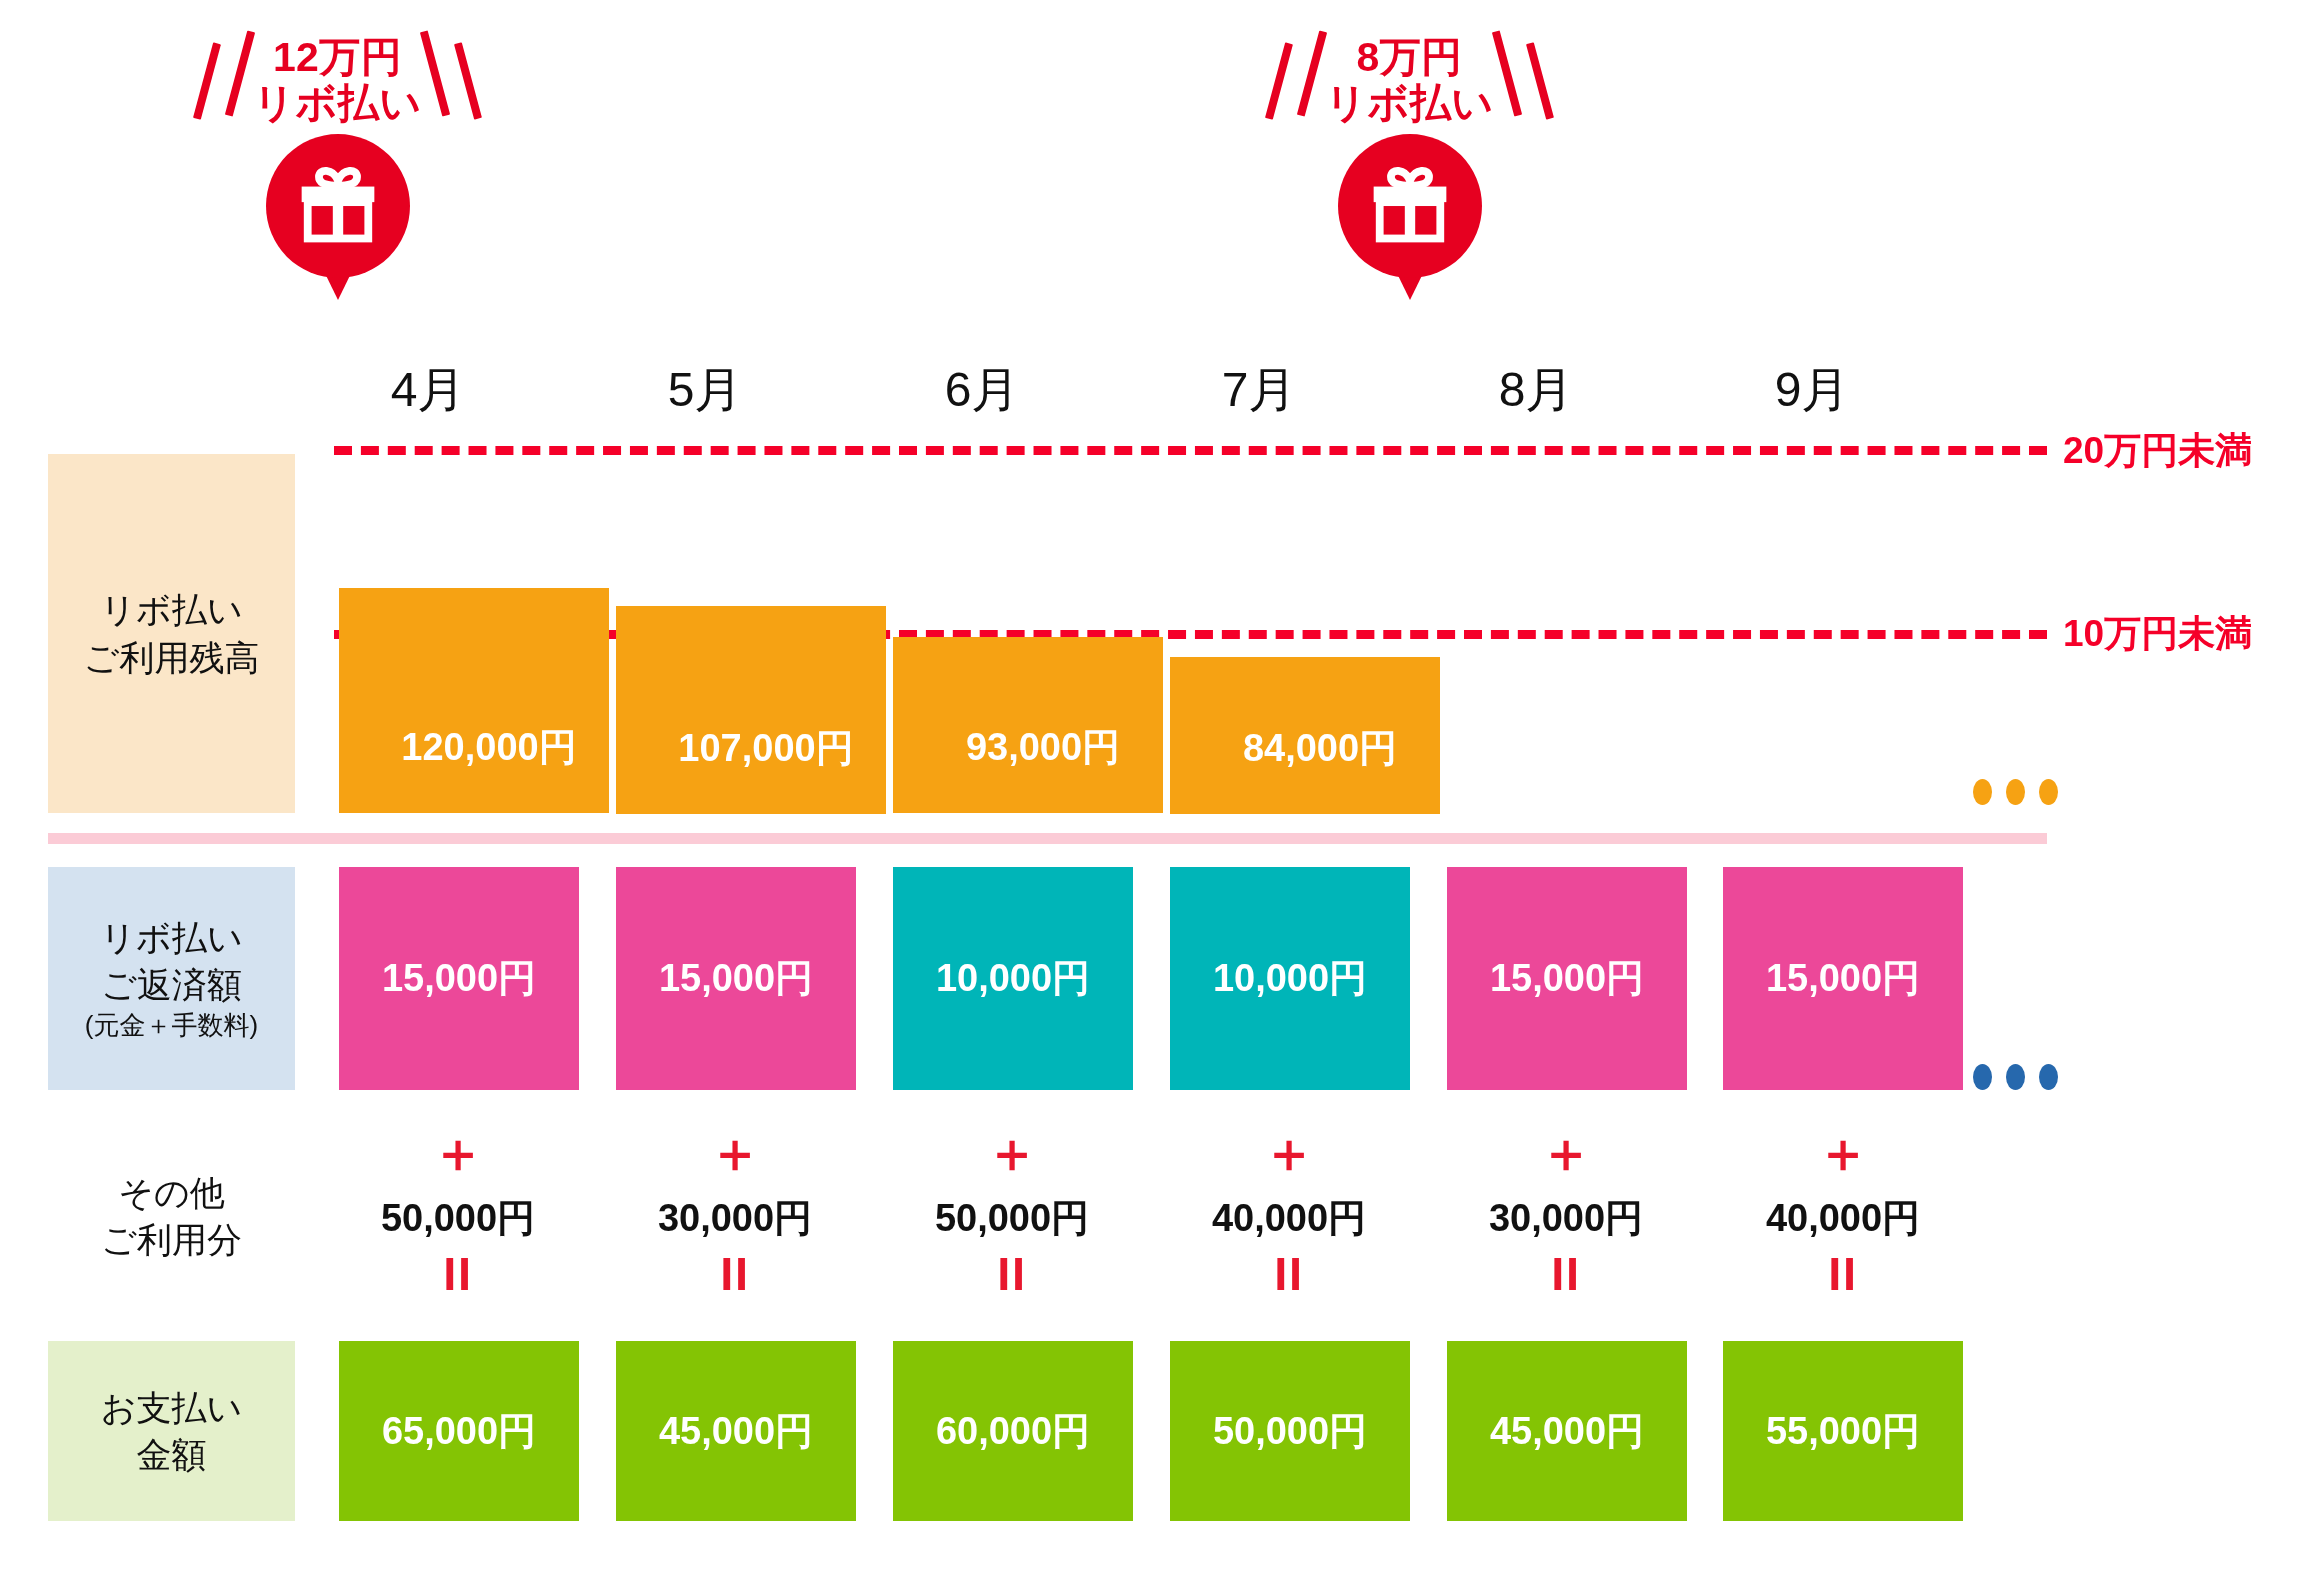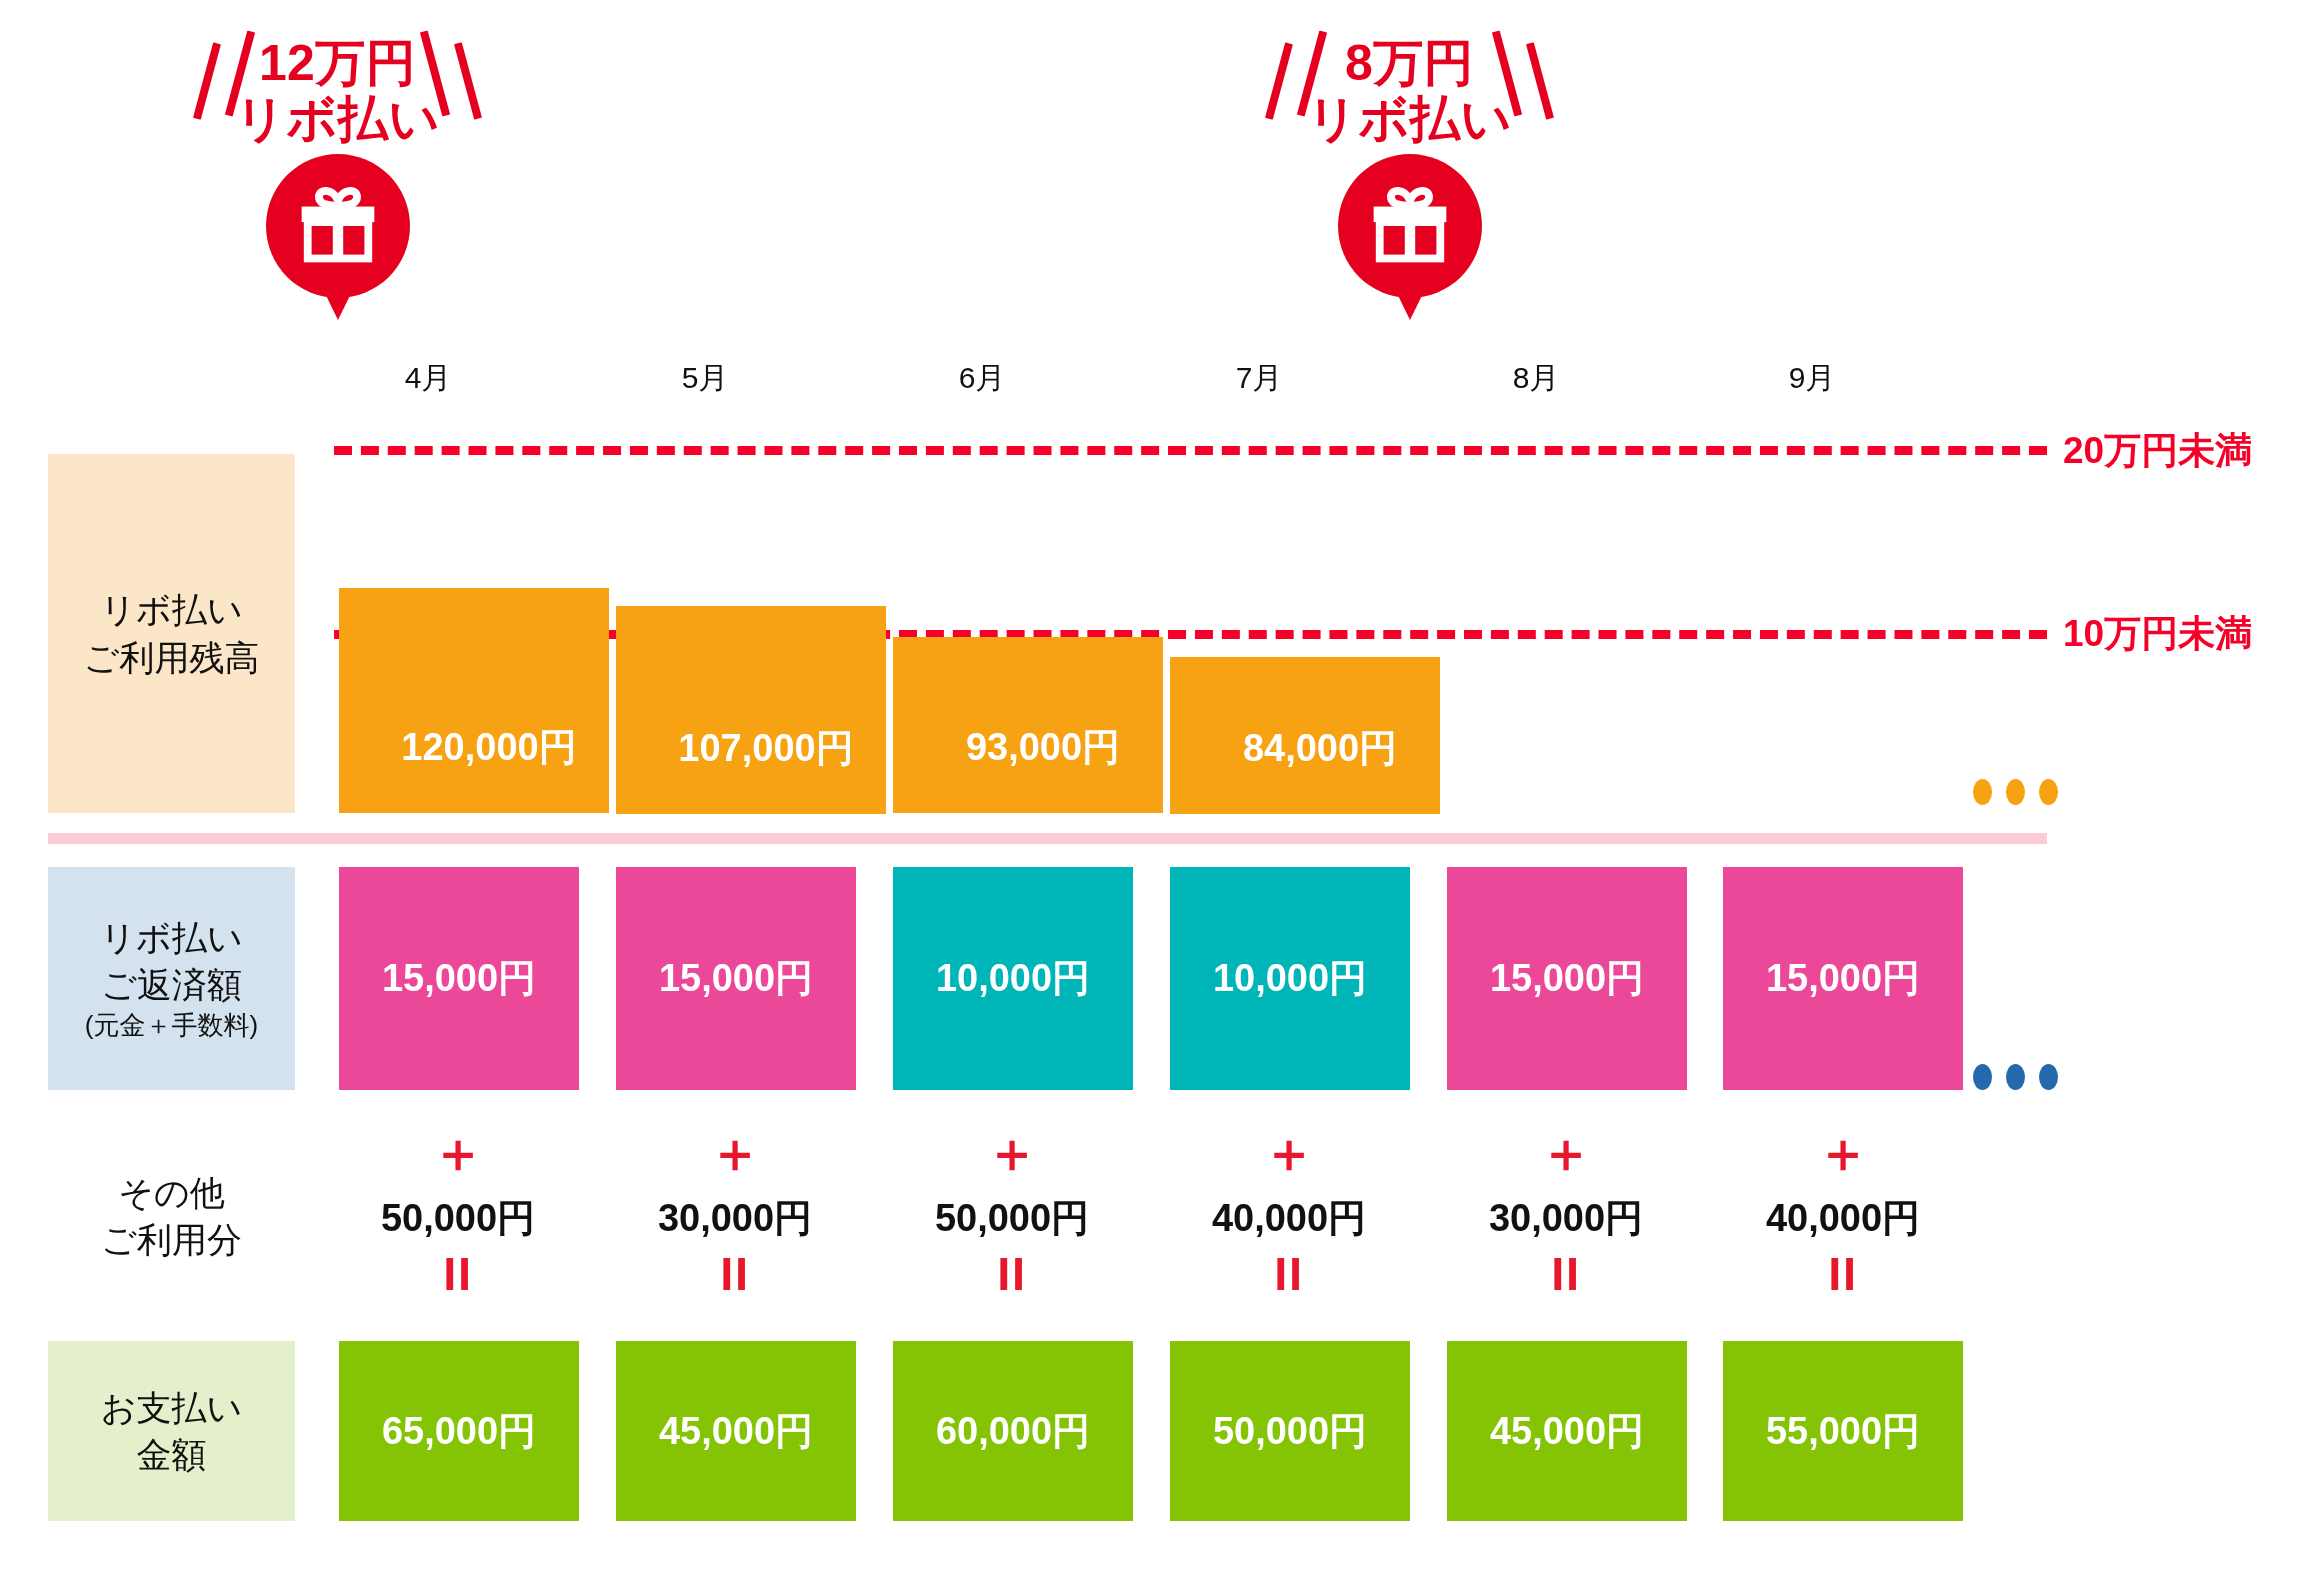--- a/index.html
+++ b/index.html
@@ -24,21 +24,21 @@
   
   .promo {
     position: absolute;
     width: 311px;
     text-align: center;
   }
   .promo-text {
     position: relative;
     color: #E60020;
     font-weight: bold;
-    font-size: 50px;
+    font-size: 41px;
     line-height: 1.12;
     letter-spacing: 0.4px;
     white-space: nowrap;
   }
   .promo-line1, .promo-line2 { display: block; }
   .slash {
     position: absolute;
     width: 7.8px;
     background: #E60020;
     border-radius: 0.9px;
@@ -67,21 +67,21 @@
     border-top: 45px solid #E60020;
   }
   .gift-svg { position: absolute; left: 27px; top: 24px; }
 
   
   .month-label {
     position: absolute;
     top: 358px;
     width: 178px;
     text-align: center;
-    font-size: 30px;
+    font-size: 48px;
     color: #111111;
     font-weight: normal;
   }
 
   
   .rowlabel {
     position: absolute;
     text-align: center;
     display: flex;
     flex-direction: column;

